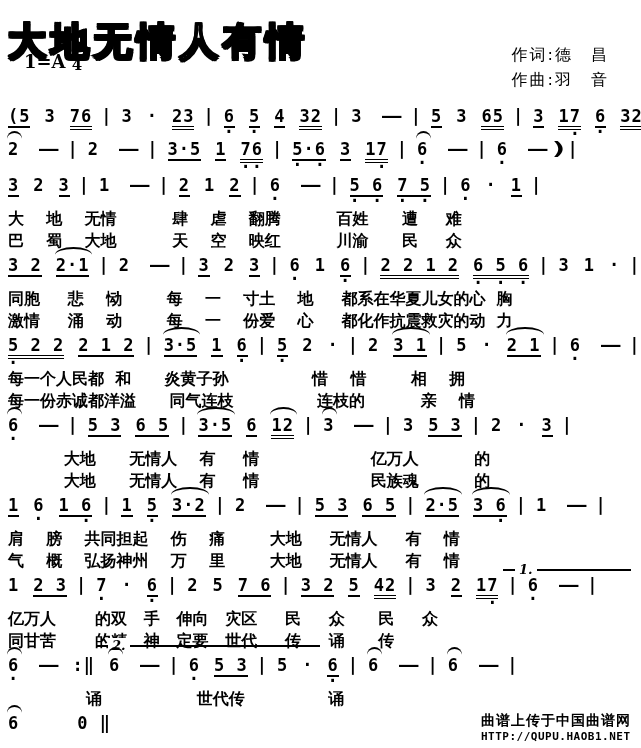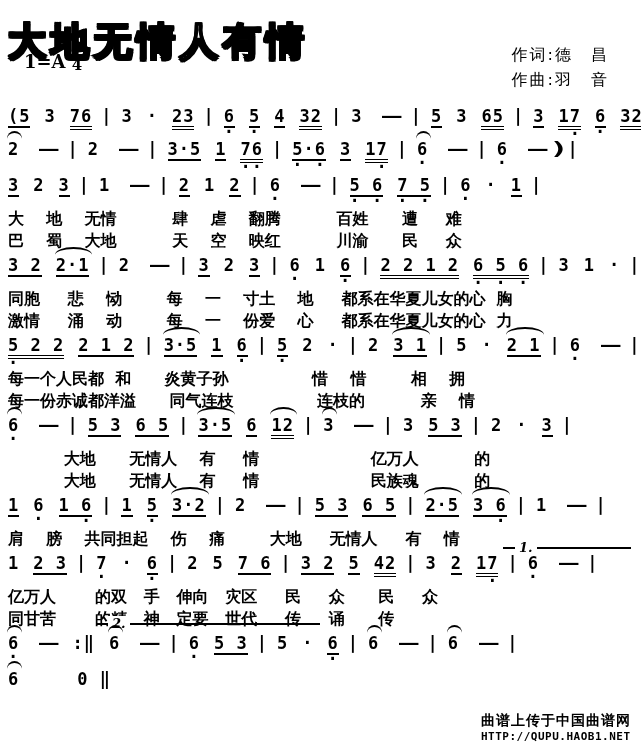--- a/index.html
+++ b/index.html
@@ -348,21 +348,21 @@
           <span class="n">1</span>
         </span>
         <span class="tok">
           <span class="n">·</span>
         </span>
         <span class="tok bar">
           <span class="n">|</span>
         </span>
       </div>
       <div class="lyric-row">同胞     悲    恸        每    一    寸土    地     都系在华夏儿女的心  胸</div>
-      <div class="lyric-row">激情     涌    动        每    一    份爱    心     都系在华夏儿女的心  力</div>
+      <div class="lyric-row">激情     涌    动        每    一    份爱    心     都化作抗震救灾的动  力</div>
     </div>
     <div class="system sys-4">
       <div class="note-row">
         <span class="tok">
           <span class="n u2">5 2 2</span>
           <span class="dd">·</span>
         </span>
         <span class="tok">
           <span class="n u1">2 1 2</span>
         </span>
@@ -568,20 +568,21 @@
           <span class="n">1</span>
         </span>
         <span class="tok dash">
           <span class="n">—</span>
         </span>
         <span class="tok bar">
           <span class="n">|</span>
         </span>
       </div>
       <div class="lyric-row">肩    膀    共同担起    伤    痛        大地     无情人     有    情</div>
+      <div class="lyric-row">气    概    弘扬神州    万    里        大地     无情人     有    情</div>
     </div>
     <div class="system sys-7">
       <div class="volta v-right">
         <span>1.</span>
       </div>
       <div class="note-row">
         <span class="tok">
           <span class="n">1</span>
         </span>
         <span class="tok">
@@ -718,20 +719,21 @@
           <span class="arc"></span>
           <span class="n">6</span>
         </span>
         <span class="tok dash">
           <span class="n">—</span>
         </span>
         <span class="tok bar">
           <span class="n">|</span>
         </span>
       </div>
+      <div class="lyric-row">              诵                 世代传               诵</div>
     </div>
     <div class="system sys-9">
       <div class="note-row">
         <span class="tok">
           <span class="arc"></span>
           <span class="n">6</span>
         </span>
         <span class="tok">
           <span class="n">0 ‖</span>
         </span>

